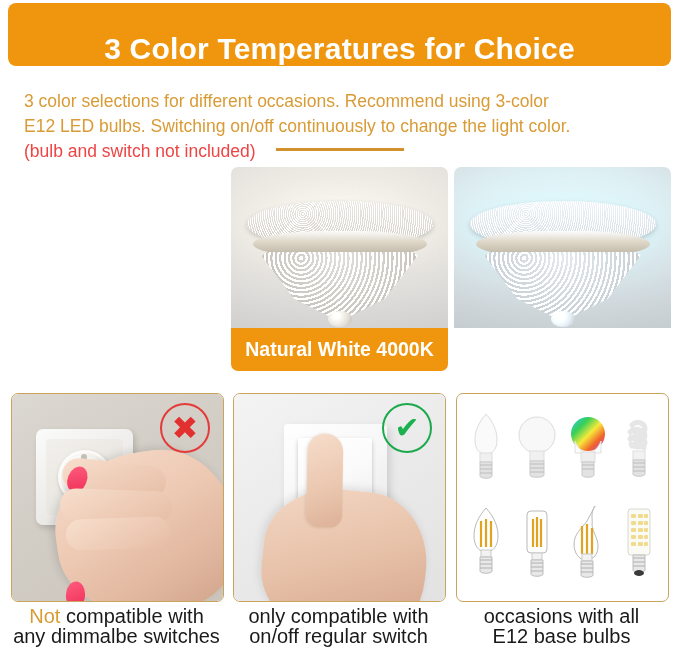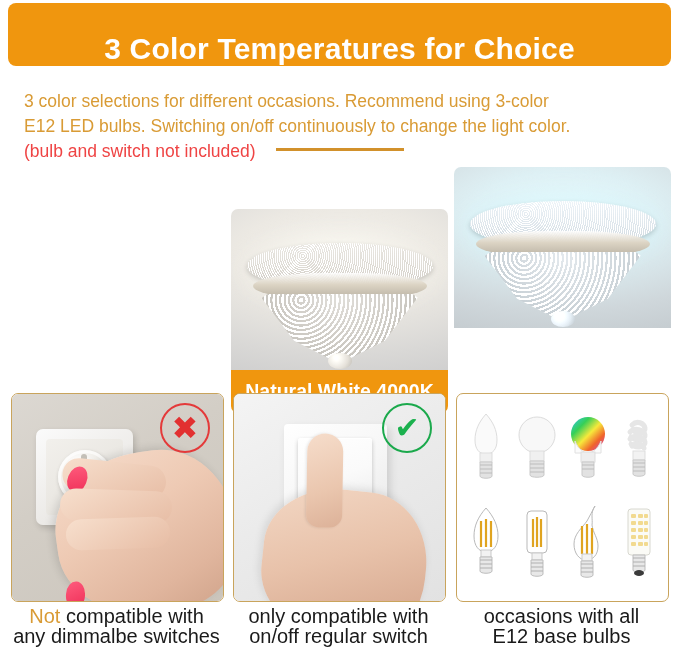--- a/index.html
+++ b/index.html
@@ -16,21 +16,21 @@
   .subtitle{position:absolute;left:24px;top:57px;width:650px;margin-top:32px;}
   .sub-line{font-size:17.5px;line-height:25px;white-space:nowrap;}
   .sub-gold{color:#D99B35;}
   .sub-black{color:#ef4444;}
 
   .divider{position:absolute;left:276px;top:148px;width:128px;height:3px;background:#D2912B;}
 
   
   .panel{position:absolute;top:167px;width:217px;height:204px;border-radius:7px;overflow:hidden;}
   .p1{left:8px;}
-  .p2{left:231px;margin-top:42px;}
+  .p2{left:231px;}
   .p3{left:454px;}
 
   .photo{position:relative;width:100%;height:161px;overflow:hidden;}
   .photo-warm{background:
       radial-gradient(ellipse 150% 95% at 50% 30%, #fbf0d9 0%, #f2e3c6 30%, #ded5cc 62%, #c9c6c6 100%);}
   .photo-nat{background:
       radial-gradient(ellipse 150% 95% at 50% 30%, #f7f5f0 0%, #ece9e3 32%, #d9d8d6 64%, #c6c6c7 100%);}
   .photo-cool{background:
       radial-gradient(ellipse 150% 95% at 50% 30%, #eefbfd 0%, #dff1f5 28%, #cfd7db 62%, #bcc2c6 100%);}
 

